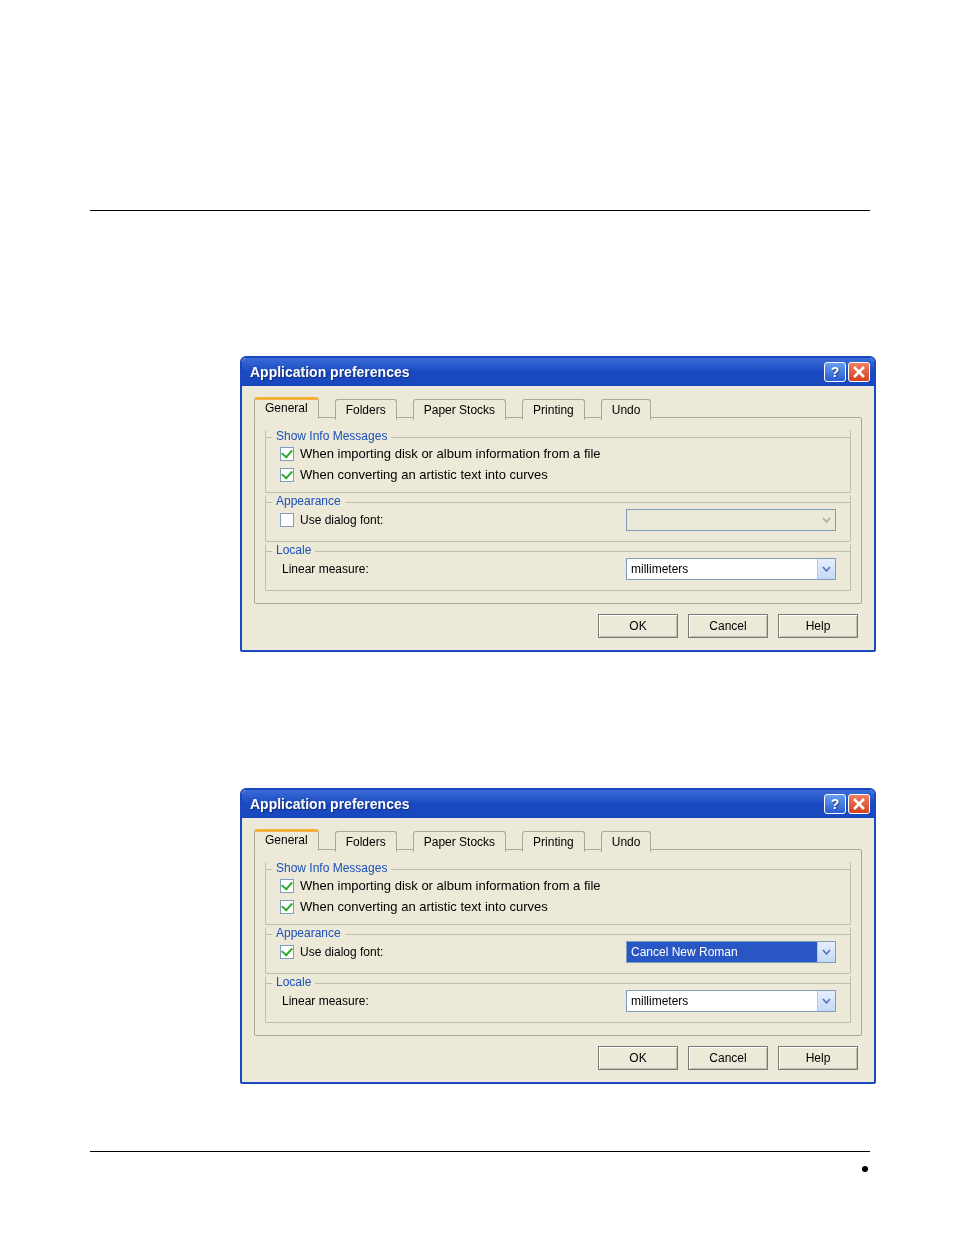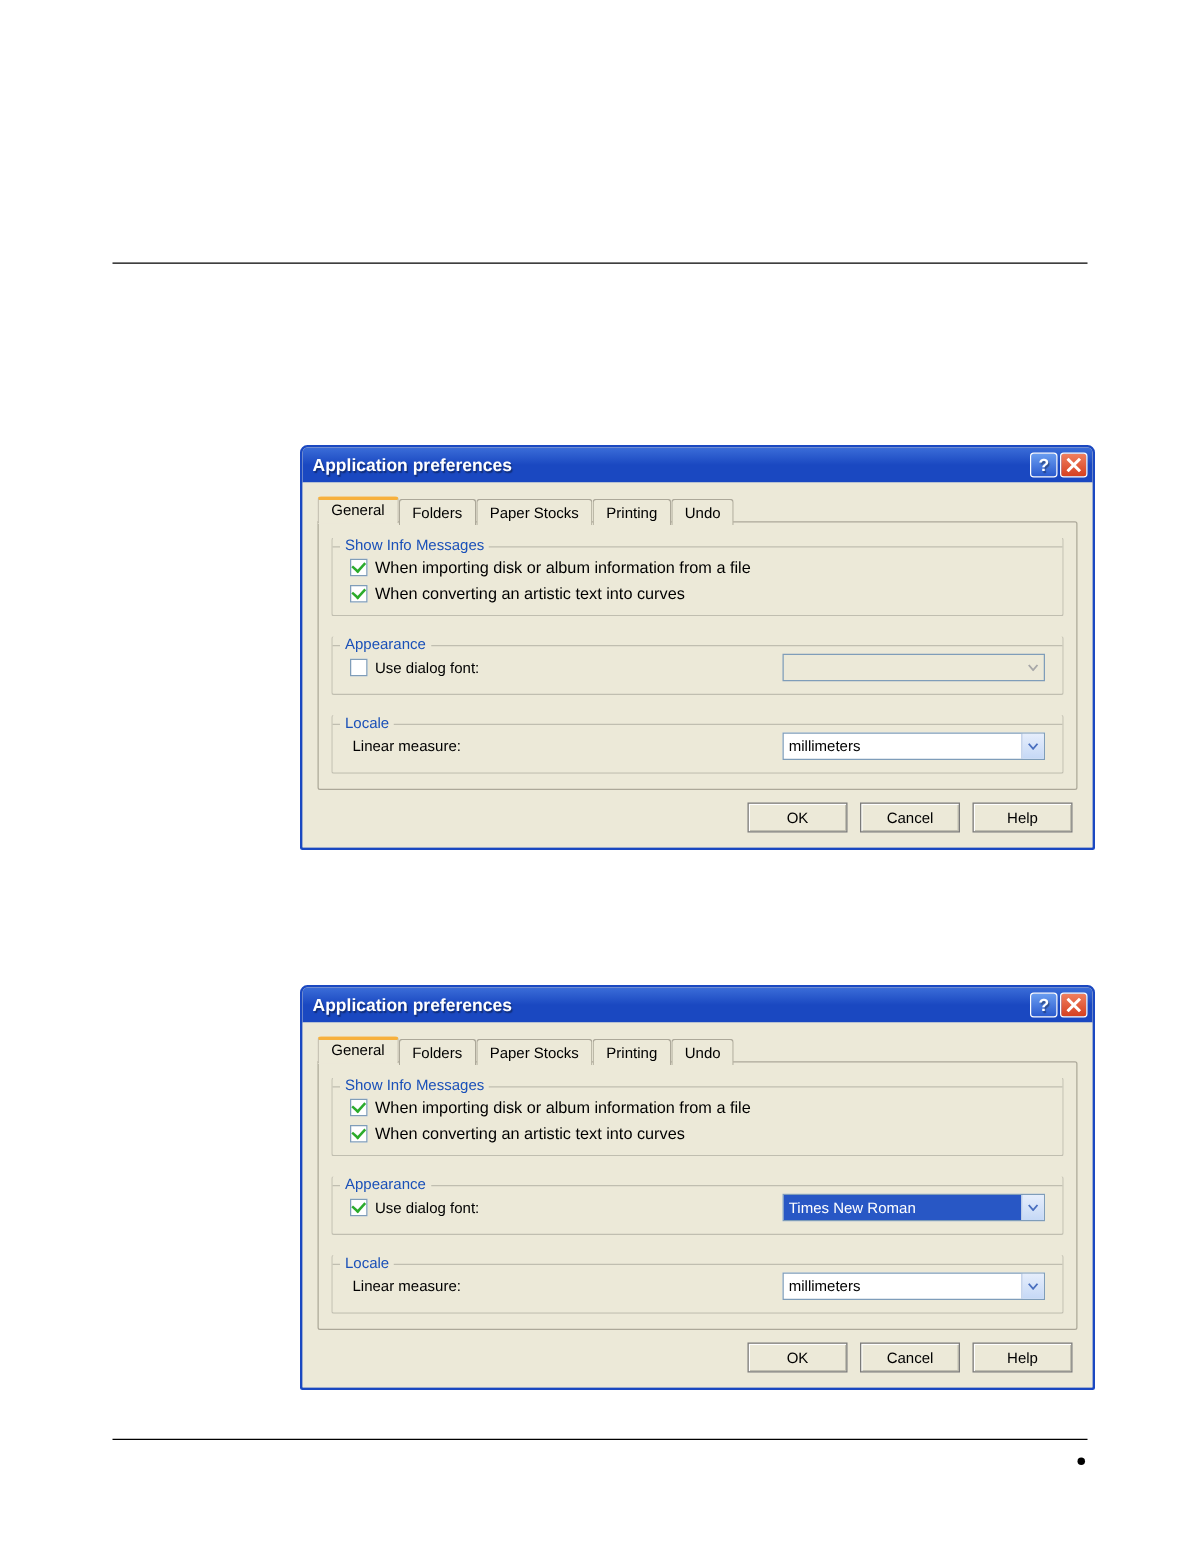--- a/index.html
+++ b/index.html
@@ -83,21 +83,21 @@
     position: relative;
     top: 1px;
     z-index: 2;
   }
   .tab {
     background: #ece9d8;
     border: 1px solid #aca899;
     border-bottom: none;
     padding: 3px 10px 3px 10px;
     font-size: 12px;
-    margin-right: 0px;
+    margin-right: 16px;
     position: relative;
     border-radius: 3px 3px 0 0;
   }
   .tab.active {
     border-top: 3px solid #f7b03c;
     padding-top: 1px;
     top: 0;
     z-index: 3;
     margin-bottom: -1px;
     border-bottom: 1px solid #ece9d8;
@@ -111,21 +111,21 @@
     background: #ece9d8;
     padding: 12px 10px 8px 10px;
     border-radius: 0 2px 2px 2px;
   }
 
   .groupbox {
     border: 1px solid #c0beb0;
     border-top: none;
     position: relative;
     padding: 14px 10px 10px 10px;
-    margin-bottom: 16px;
+    margin-bottom: 2px;
     border-radius: 2px;
   }
   .groupbox::before {
     content: "";
     position: absolute;
     top: 7px; left: 0; right: 0;
     height: 1px;
     background: #c0beb0;
   }
   .groupbox .legend {
@@ -358,21 +358,21 @@
         </div>
 
         <div class="groupbox">
           <span class="legend">Appearance</span>
           <div class="row-two">
             <div class="left">
               <div class="checkbox checked"></div>
               <span>Use dialog font:</span>
             </div>
             <div class="combo">
-              <div class="combo-text selected">Times New Roman</div>
+              <div class="combo-text selected">Cancel New Roman</div>
               <div class="arrow">
                 <svg viewBox="0 0 9 6">
                     <path d="M1 1 L4.5 5 L8 1" stroke="#4a6fbf" stroke-width="1.5" fill="none"></path>
                   </svg>
               </div>
             </div>
           </div>
         </div>
 
         <div class="groupbox" style="margin-bottom:4px;">

